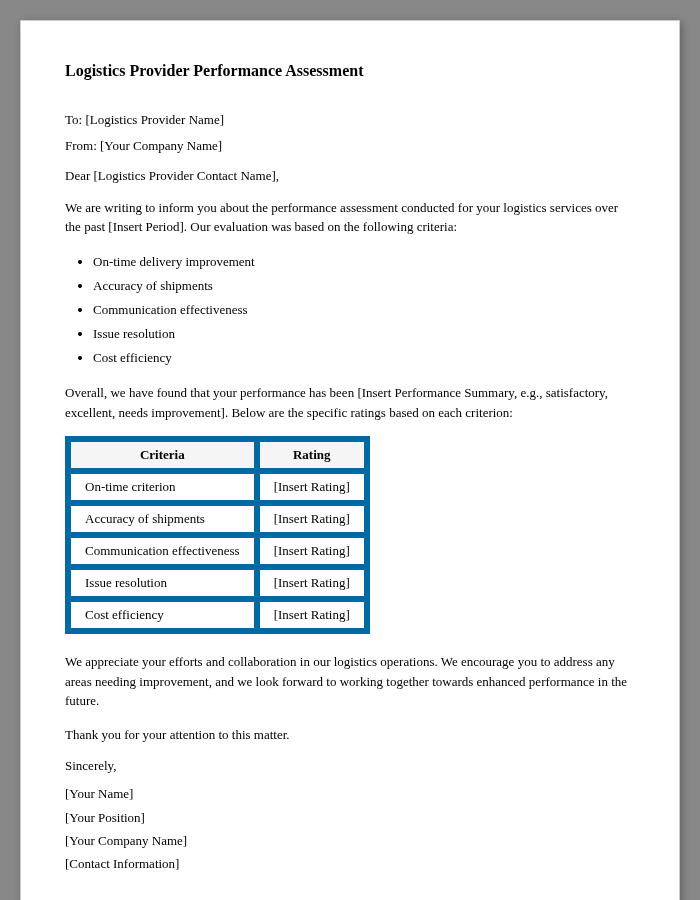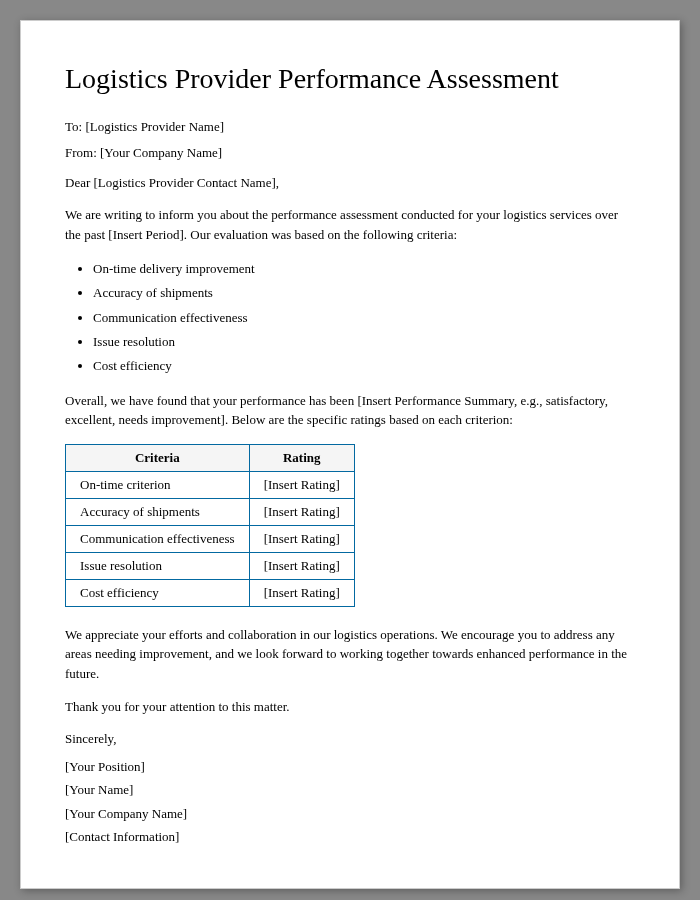--- a/index.html
+++ b/index.html
@@ -21,24 +21,24 @@
     .page {
       background: #fff;
       width: 660px;
       min-height: 860px;
       padding: 40px 44px;
       border: 1px solid #ccc;
       box-shadow: 2px 2px 8px rgba(0,0,0,0.3);
     }
 
     .title {
-      font-size: 28px;
-      font-weight: normal;
+      font-size: 16px;
+      font-weight: bold;
       font-family: Georgia, serif;
-      margin-bottom: 22px;
+      margin-bottom: 30px;
       line-height: 1.3;
     }
 
     .meta-line {
       font-size: 13px;
       margin-bottom: 10px;
       font-family: Georgia, serif;
     }
 
     .greeting {
@@ -69,21 +69,21 @@
 
     .rating-table {
       border-collapse: collapse;
       margin-bottom: 18px;
       font-size: 13px;
       font-family: Georgia, serif;
     }
 
     .rating-table th,
     .rating-table td {
-      border: 1px solid #0369a1;
+      border: 6px solid #0369a1;
       padding: 5px 14px;
       text-align: left;
     }
 
     .rating-table th {
       font-weight: bold;
       text-align: center;
       background: #f5f5f5;
     }
 
@@ -170,19 +170,19 @@
 
   <div class="closing-para">We appreciate your efforts and collaboration in our logistics operations. We encourage you to address any areas needing improvement, and we look forward to working together towards enhanced performance in the future.</div>
 
   <div class="closing-para">Thank you for your attention to this matter.</div>
 
   <div class="sincerely">Sincerely,</div>
 
   <div style="margin-bottom: 8px;"></div>
 
   <div class="signature-block">
+    <div>[Your Name]</div>
     <div>[Your Position]</div>
-    <div>[Your Name]</div>
     <div>[Your Company Name]</div>
     <div>[Contact Information]</div>
   </div>
 
 </div>
 
 </body></html>

